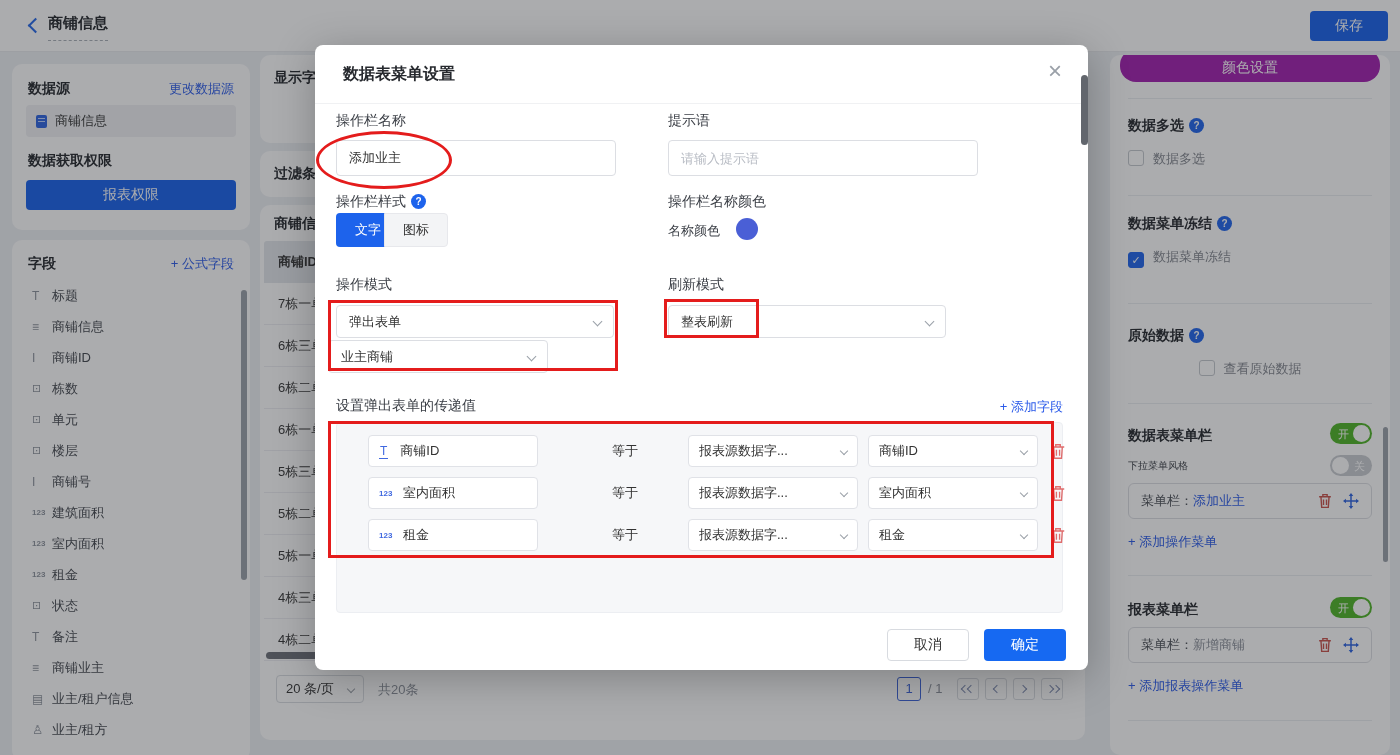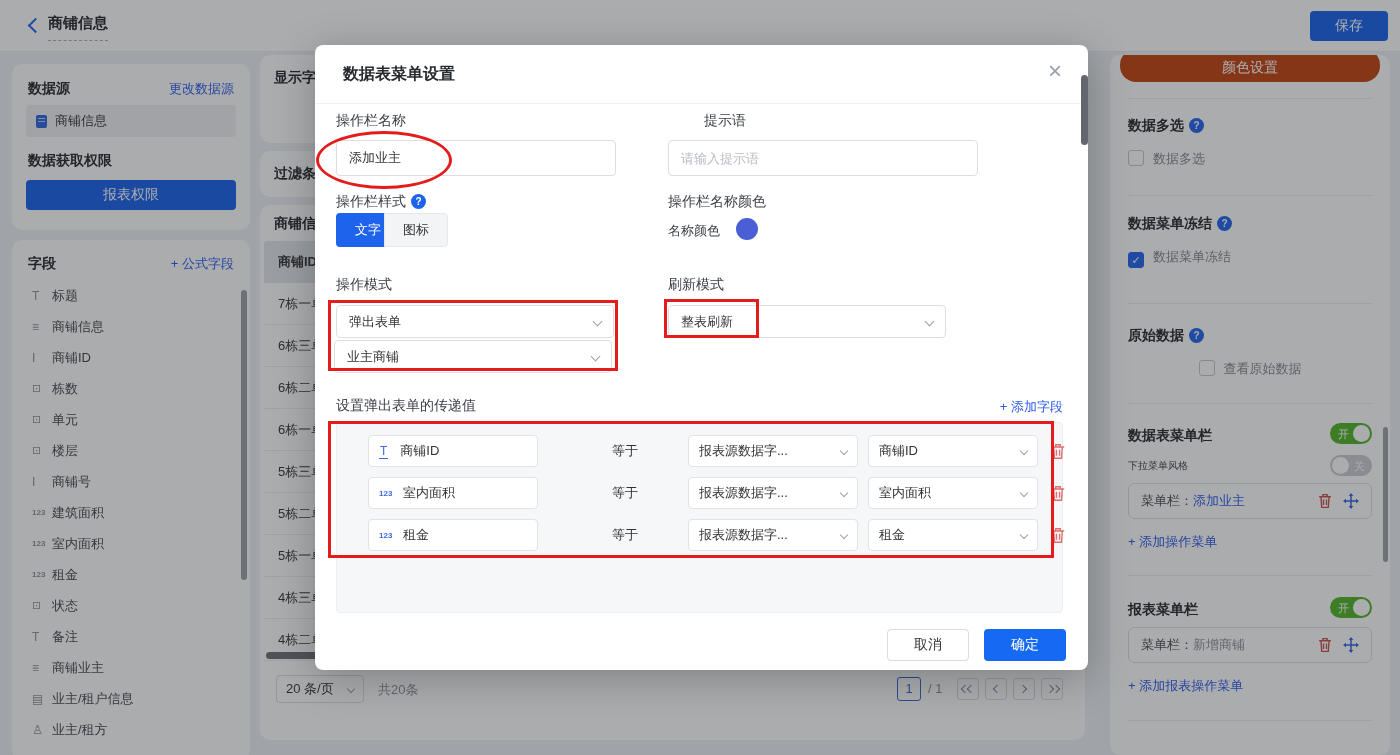--- a/index.html
+++ b/index.html
@@ -53,21 +53,21 @@
   #page-count{position:absolute;left:668px;top:8px;font-size:13px;color:#8a8f99;}
   .nav-btn{position:absolute;top:5px;width:22px;height:22px;border:1px solid #d8dbe0;border-radius:3px;background:#fff;display:flex;align-items:center;justify-content:center;gap:1px;}
   .pchv{width:6px;height:6px;border-right:1.6px solid #7e8bb0;border-bottom:1.6px solid #7e8bb0;display:inline-block;flex:none;}
   .pl{transform:rotate(135deg);margin-left:2px;}
   .pr{transform:rotate(-45deg);margin-right:2px;}
   .dbl .pl{margin-left:-1px;}
   .dbl .pr{margin-right:-1px;}
   
   #right-panel{position:absolute;left:1110px;top:55px;width:280px;height:700px;background:#fff;border-radius:10px;overflow:hidden;}
   .rp{position:absolute;left:18px;right:18px;}
-  #color-btn{position:absolute;left:10px;top:-6px;width:260px;height:33px;background:#c2410c;color:#fff;border:none;border-radius:16px;font-size:14px;font-family:inherit;padding-top:5px;}
+  #color-btn{position:absolute;left:10px;top:-6px;width:260px;height:33px;background:#a21caf;color:#fff;border:none;border-radius:16px;font-size:14px;font-family:inherit;padding-top:5px;}
   .cb-label{font-size:13px;color:#82868e;}
   .toggle{position:absolute;right:18px;width:42px;height:21px;border-radius:11px;}
   .toggle.on{background:#4db325;}
   .toggle.off{background:#c8cbd0;}
   .toggle .tl{position:absolute;color:#fff;font-size:11px;top:4px;}
   .toggle.on .tl{left:8px;}
   .toggle.off .tl{right:7px;}
   .toggle .knob{position:absolute;top:2px;width:17px;height:17px;border-radius:50%;background:#fff;}
   .toggle.on .knob{right:2px;}
   .toggle.off .knob{left:2px;}
@@ -373,21 +373,21 @@
 
 <div id="dim"></div>
 
 <div id="modal">
   <div id="m-title">数据表菜单设置</div>
   <div id="m-close">×</div>
   <div id="m-hr"></div>
 
   <div class="m-label" style="left:21px;top:67px;">操作栏名称</div>
   <input class="m-input" style="left: 21px; top: 95px;" value="添加业主">
-  <div class="m-label" style="left:353px;top:67px;margin-left:36px;">提示语</div>
+  <div class="m-label" style="left:353px;top:67px;">提示语</div>
   <input class="m-input" style="left: 353px; top: 95px; width: 310px;" placeholder="请输入提示语">
 
   <div class="m-label" style="left:21px;top:148px;">
     <span>操作栏样式</span><span class="help">?</span>
   </div>
   <div>
 
       <button class="tab active" style="left: 21px; top: 168px;">文字</button>
 
       <button class="tab inactive" style="left: 69px; top: 168px;">图标</button>
@@ -395,21 +395,21 @@
 
   <div class="m-label" style="left:353px;top:148px;">操作栏名称颜色</div>
   <div class="m-label" style="left:353px;top:177px;font-size:13px;">名称颜色</div>
   <div id="swatch" style="left: 421px; top: 173px; background: rgb(74, 95, 214);"></div>
 
   <div class="m-label" style="left:21px;top:231px;">操作模式</div>
   <div class="m-select" style="left:21px;top:260px;width:278px;">
     <span>弹出表单</span>
       <span class="cv"></span>
   </div>
-  <div class="m-select" style="left:19px;top:295px;width:278px;">
+  <div class="m-select" style="left:13px;top:295px;width:220px;">
     <span>业主商铺</span>
       <span class="cv"></span>
   </div>
   <div class="m-label" style="left:353px;top:231px;">刷新模式</div>
   <div class="m-select" style="left:353px;top:260px;width:278px;">
     <span>整表刷新</span>
       <span class="cv"></span>
   </div>
 
   <div class="m-label" style="left:21px;top:352px;">设置弹出表单的传递值</div>

